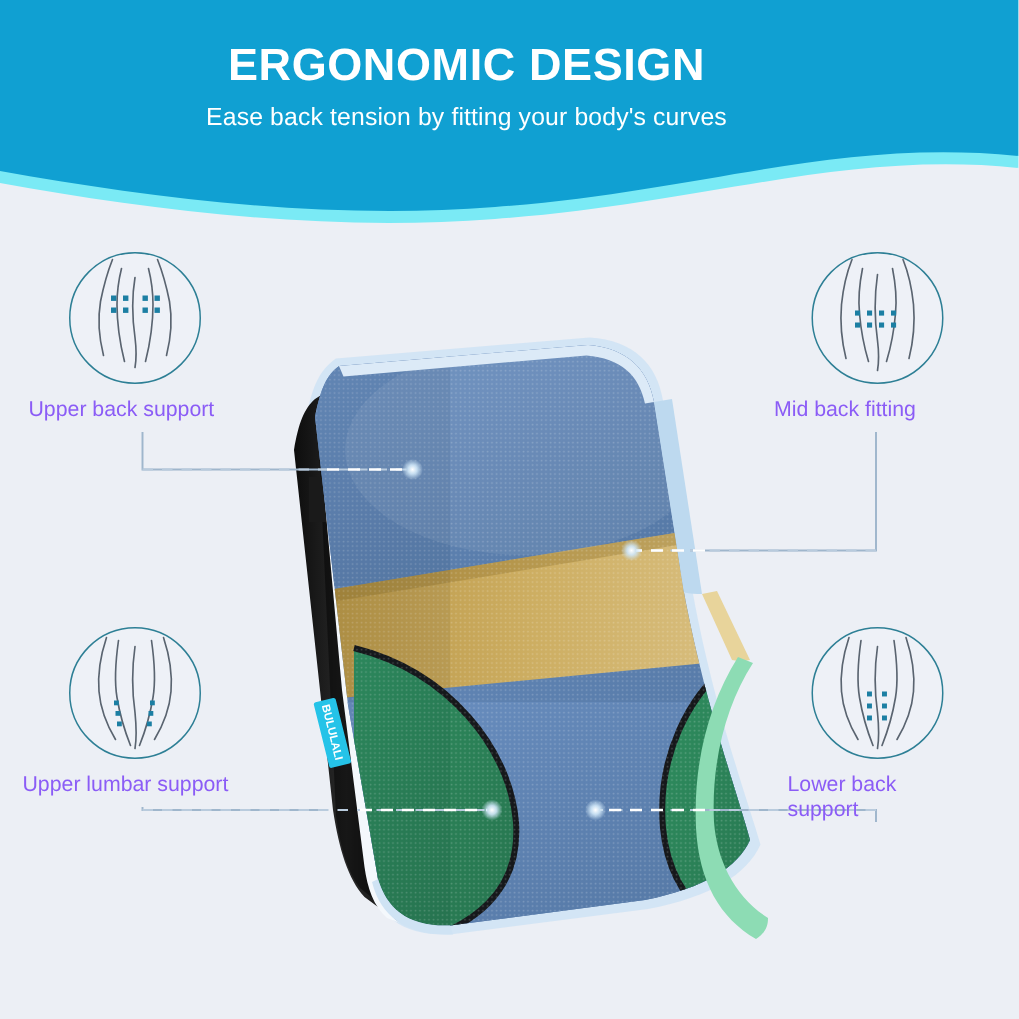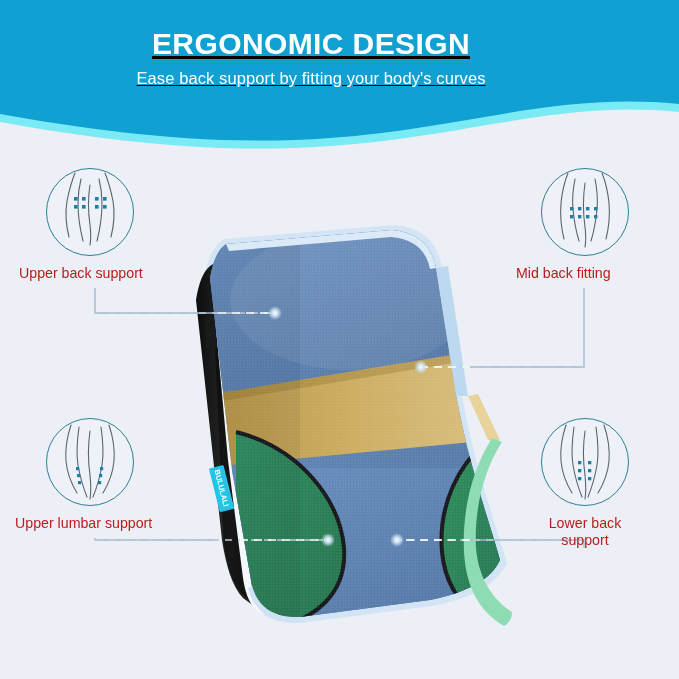--- a/index.html
+++ b/index.html
@@ -8,21 +8,21 @@
     background:#eceff5;
     font-family:"Liberation Sans", sans-serif;
     overflow:hidden;
     position:relative;
   }
   .stage{position:absolute;inset:0;width:679px;height:679px;overflow:hidden;}
 
   
   .header-wrap{position:absolute;top:0;left:0;width:679px;height:160px;overflow:hidden;}
   .header-svg{position:absolute;top:0;left:0;}
-  .header-text{position:absolute;top:0;left:0;width:622px;text-align:center;z-index:4;text-decoration:underline;}
+  .header-text{position:absolute;top:0;left:0;width:622px;text-align:center;z-index:4;}
   .title{
     margin:0;padding-top:28px;
     font-size:30px;font-weight:bold;color:#ffffff;
     letter-spacing:.4px;line-height:1.06;
   }
   .subtitle{
     margin:0;padding-top:9px;
     font-size:16.5px;font-weight:400;color:#ffffff;
     letter-spacing:.1px;
   }
@@ -31,24 +31,24 @@
   .callout{position:absolute;z-index:6;}
   .circle{
     width:88px;height:88px;border-radius:50%;
     border:1.4px solid #2d7f95;
     background:#eef1f7;
     position:relative;overflow:hidden;
     box-sizing:border-box;
   }
   .circle svg{position:absolute;top:0;left:0;}
   .co-label{
-    font-size:14.2px;color:#b91c1c;line-height:1.18;
+    font-size:14.2px;color:#8b5cf6;line-height:1.18;
     white-space:nowrap;margin-top:9px;
   }
-  .co-label.two-line{white-space:normal;text-align:center;width:120px;}
+  .co-label.two-line{white-space:normal;text-align:left;width:120px;}
 
   #co-upper{left:46px;top:168px;}
   #co-upper .co-label{margin-left:-27px;}
   #co-mid{left:541px;top:168px;}
   #co-mid .co-label{margin-left:-25px;}
   #co-side{left:46px;top:418px;}
   #co-side .co-label{margin-left:-31px;}
   #co-lower{left:541px;top:418px;}
   #co-lower .co-label{margin-left:-16px;}
 
@@ -62,21 +62,21 @@
 
 <div class="stage">
 
   <div class="header-wrap">
     <svg class="header-svg" width="679" height="160" viewBox="0 0 679 160">
       <path d="M0,0 H679 V112 C560,100 470,136 330,146 C210,155 95,139 0,122 Z" fill="#7aeaf5"></path>
       <path d="M0,0 H679 V104 C555,92 468,128 330,138 C212,147 96,131 0,114 Z" fill="#10a0d2"></path>
     </svg>
     <div class="header-text">
       <h1 class="title">ERGONOMIC DESIGN</h1>
-      <p class="subtitle">Ease back support by fitting your body's curves</p>
+      <p class="subtitle">Ease back tension by fitting your body's curves</p>
     </div>
   </div>
 
   <svg class="product" width="679" height="679" viewBox="0 0 679 679">
     <defs>
       <pattern id="mesh" width="3" height="3" patternUnits="userSpaceOnUse">
         <rect width="3" height="3" fill="none"></rect>
         <circle cx="1" cy="1" r="0.62" fill="#ffffff" opacity="0.20"></circle>
       </pattern>
       <linearGradient id="blueG" x1="0" y1="0" x2="1" y2="1">

